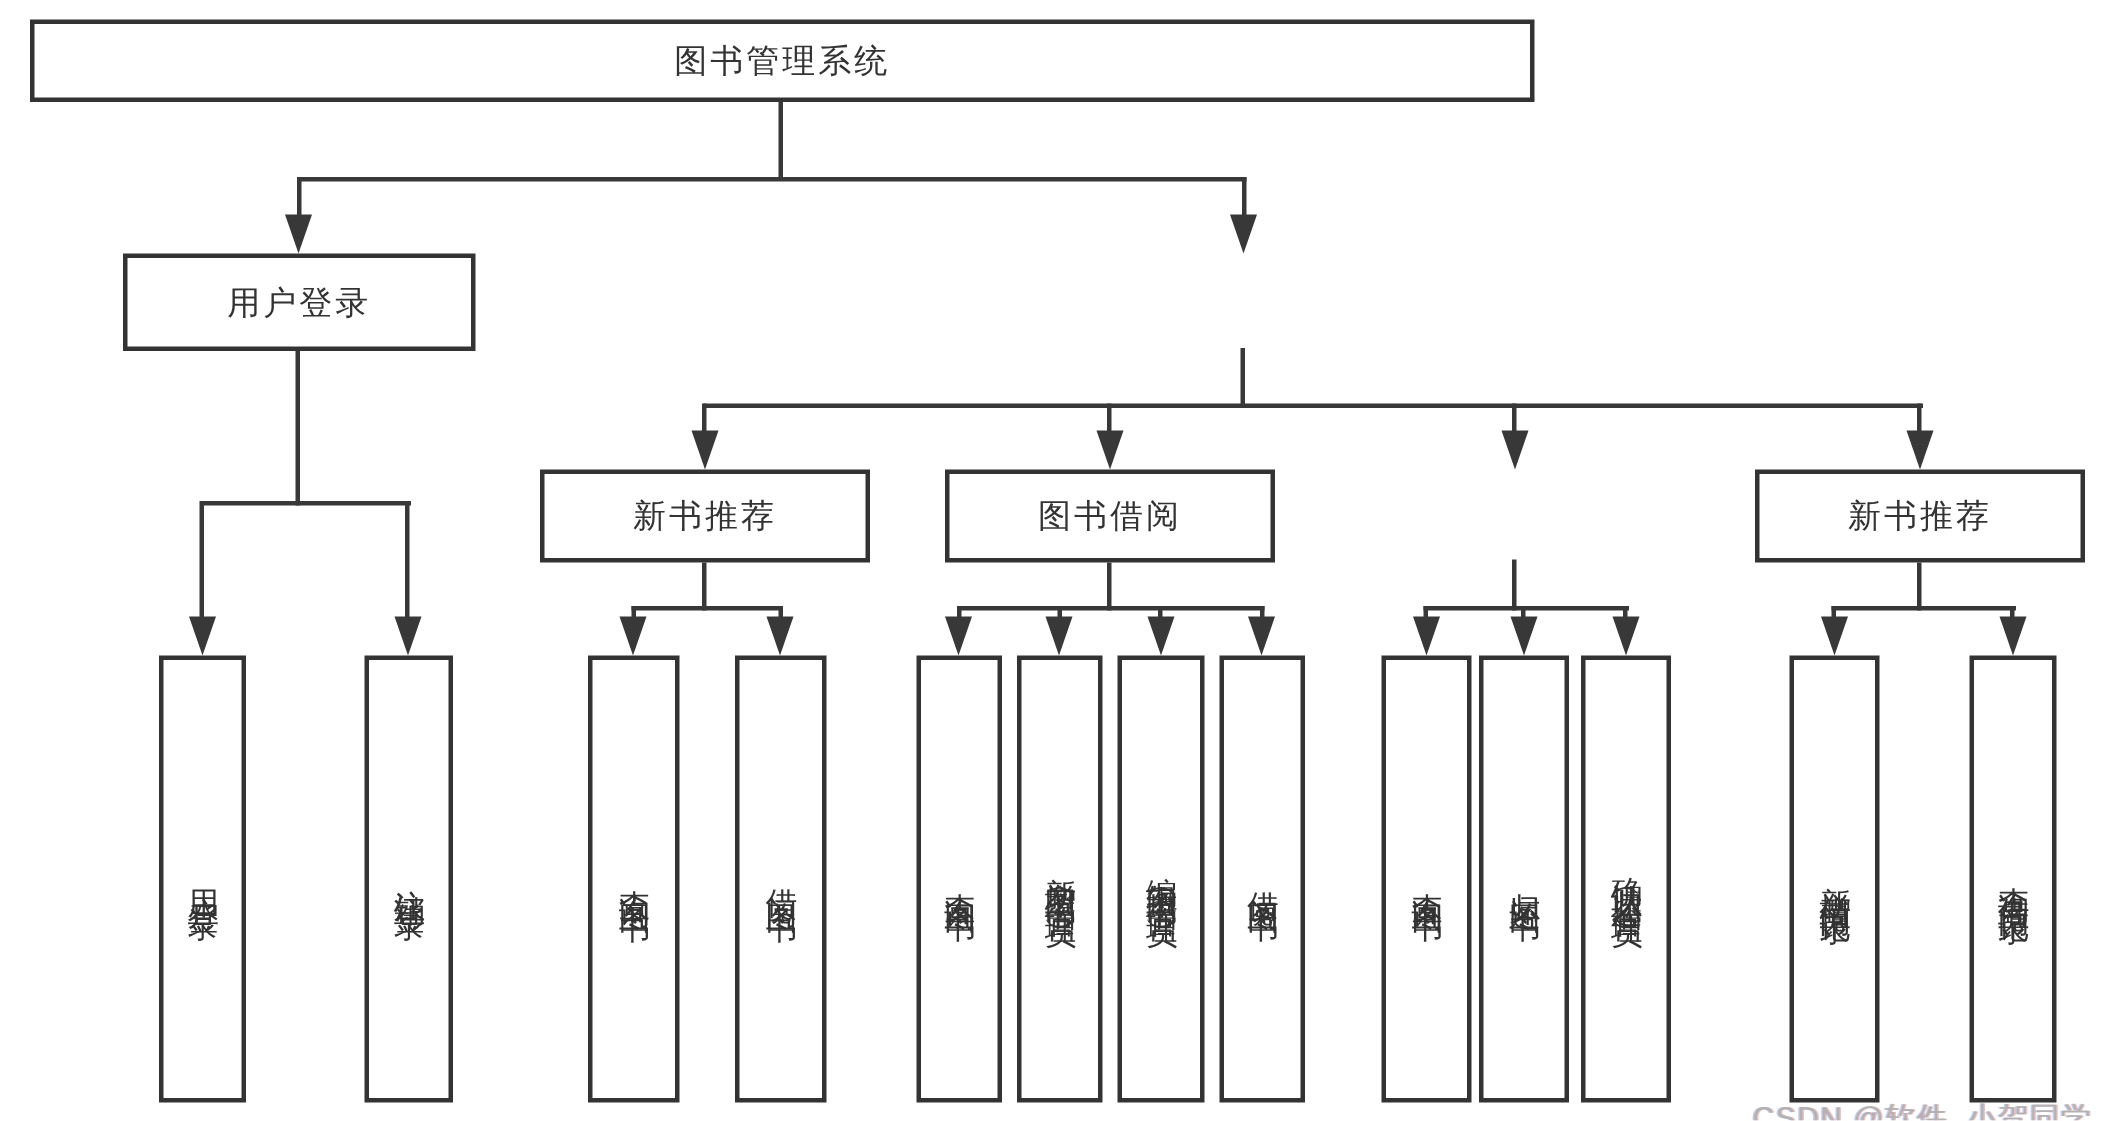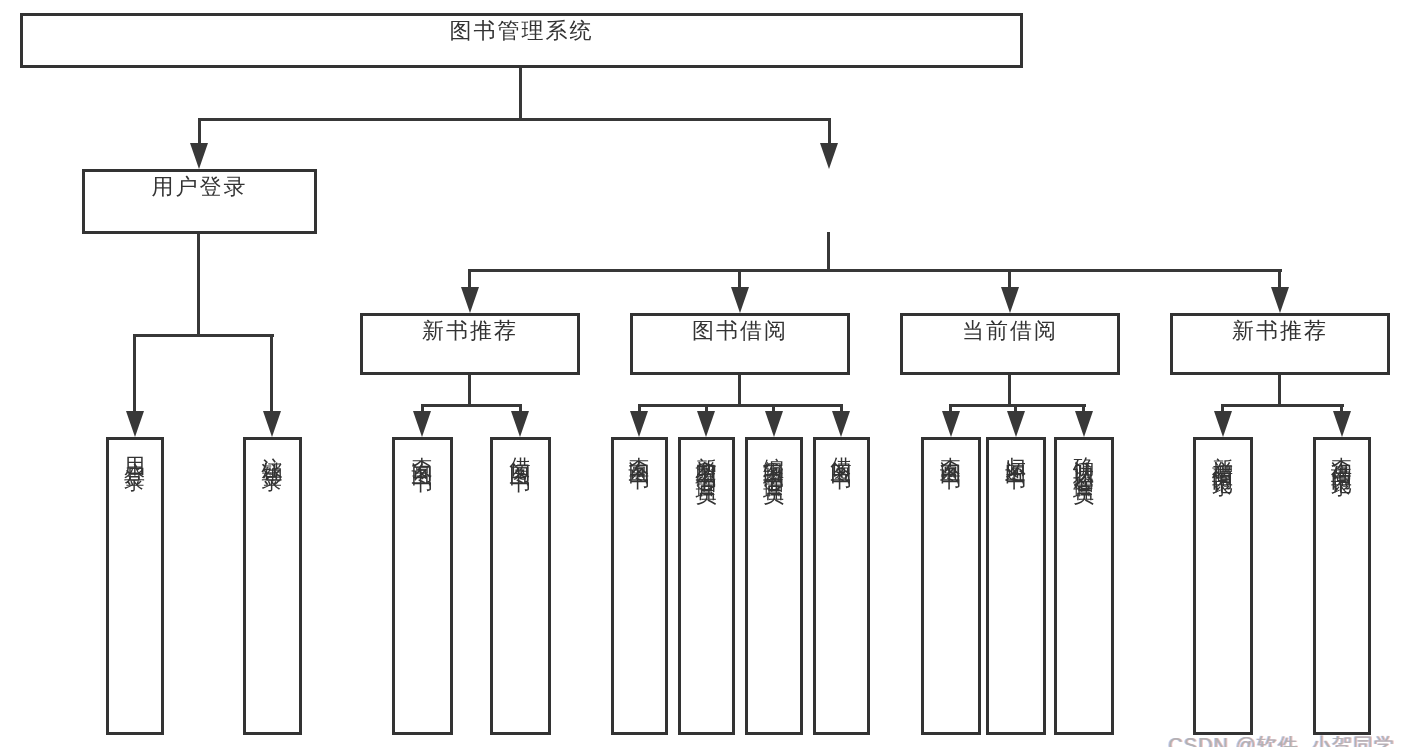--- a/index.html
+++ b/index.html
@@ -2,21 +2,21 @@
 <html><head>
 <meta charset="utf-8">
 <style>
   html,body { margin:0; padding:0; background:#ffffff; }
   .canvas {
     position:relative; width:1405px; height:747px; background:#ffffff;
     font-family:"Liberation Sans","DejaVu Sans",sans-serif; overflow:hidden;
   }
   .box {
     position:absolute; background:#ffffff; border:3px solid #333333;
-    box-sizing:border-box; display:flex; justify-content:center;
+    box-sizing:border-box; display:flex; align-items:center; justify-content:center;
     color:#333333; z-index:2;
   }
   .hnode { font-size:22px; letter-spacing:2px; white-space:nowrap; }
   .leaf  { }
   .leaf .vtext {
     writing-mode:vertical-rl; text-orientation:mixed;
     font-size:21px; letter-spacing:5px; color:#333333; line-height:1;
   }
   .line { position:absolute; background:#383838; z-index:1; }
   .head {
@@ -73,23 +73,20 @@
     <div class="head" style="left:1001px; top:287px;"></div>
     <div class="line" style="left:1278px; top:269px; width:3px;   height:24px;"></div>
     <div class="head" style="left:1271px; top:287px;"></div>
   </div>
 
   <div class="box hnode" style="left:630px; top:313px; width:220px; height:62px;">
     <span>图书借阅</span>
   </div>
   <div class="box hnode" style="left:360px; top:313px; width:220px; height:62px;">
     <span>新书推荐</span>
-  </div>
-  <div class="box hnode" style="left:900px; top:313px; width:220px; height:62px;">
-    <span>当前借阅</span>
   </div>
   <div class="box hnode" style="left:1170px; top:313px; width:220px; height:62px;">
     <span>新书推荐</span>
   </div>
 
   <div>
     <div class="line" style="left:468px; top:373px; width:3px;   height:34px;"></div>
     <div class="line" style="left:421px; top:404px; width:101px; height:3px;"></div>
     <div class="line" style="left:421px; top:404px; width:3px;   height:10px;"></div>
     <div class="head" style="left:413px; top:411px;"></div>

